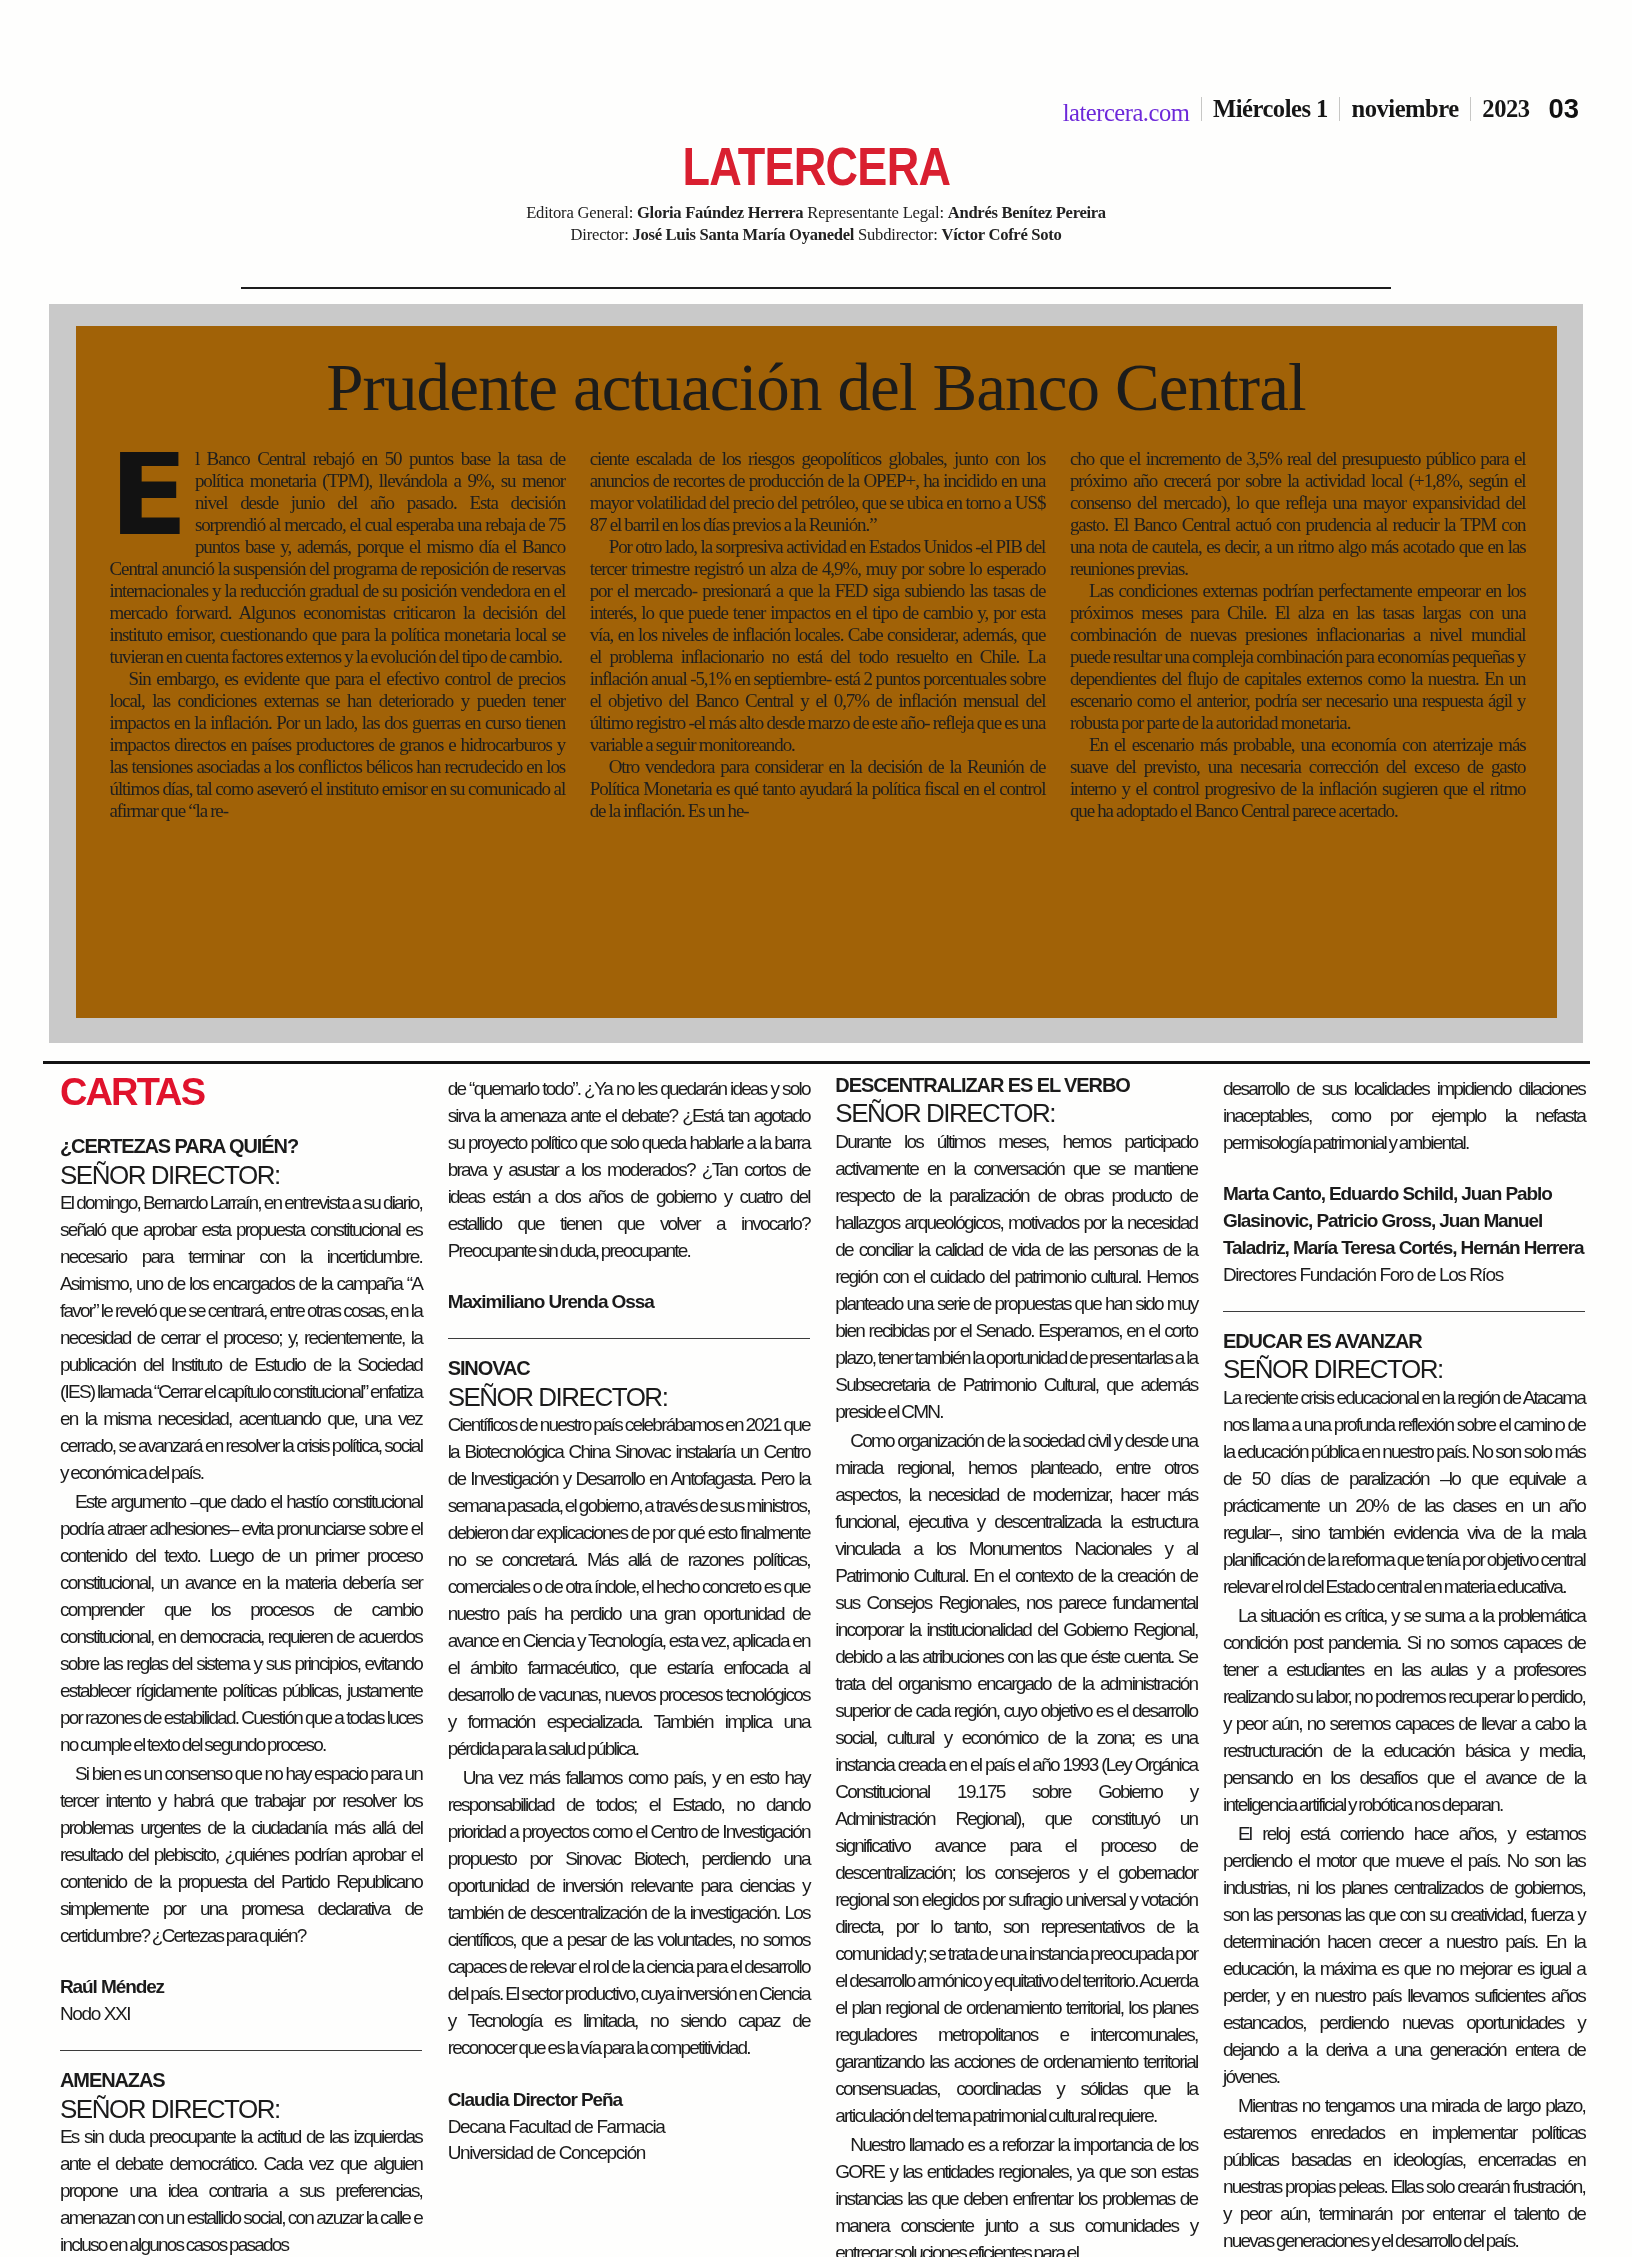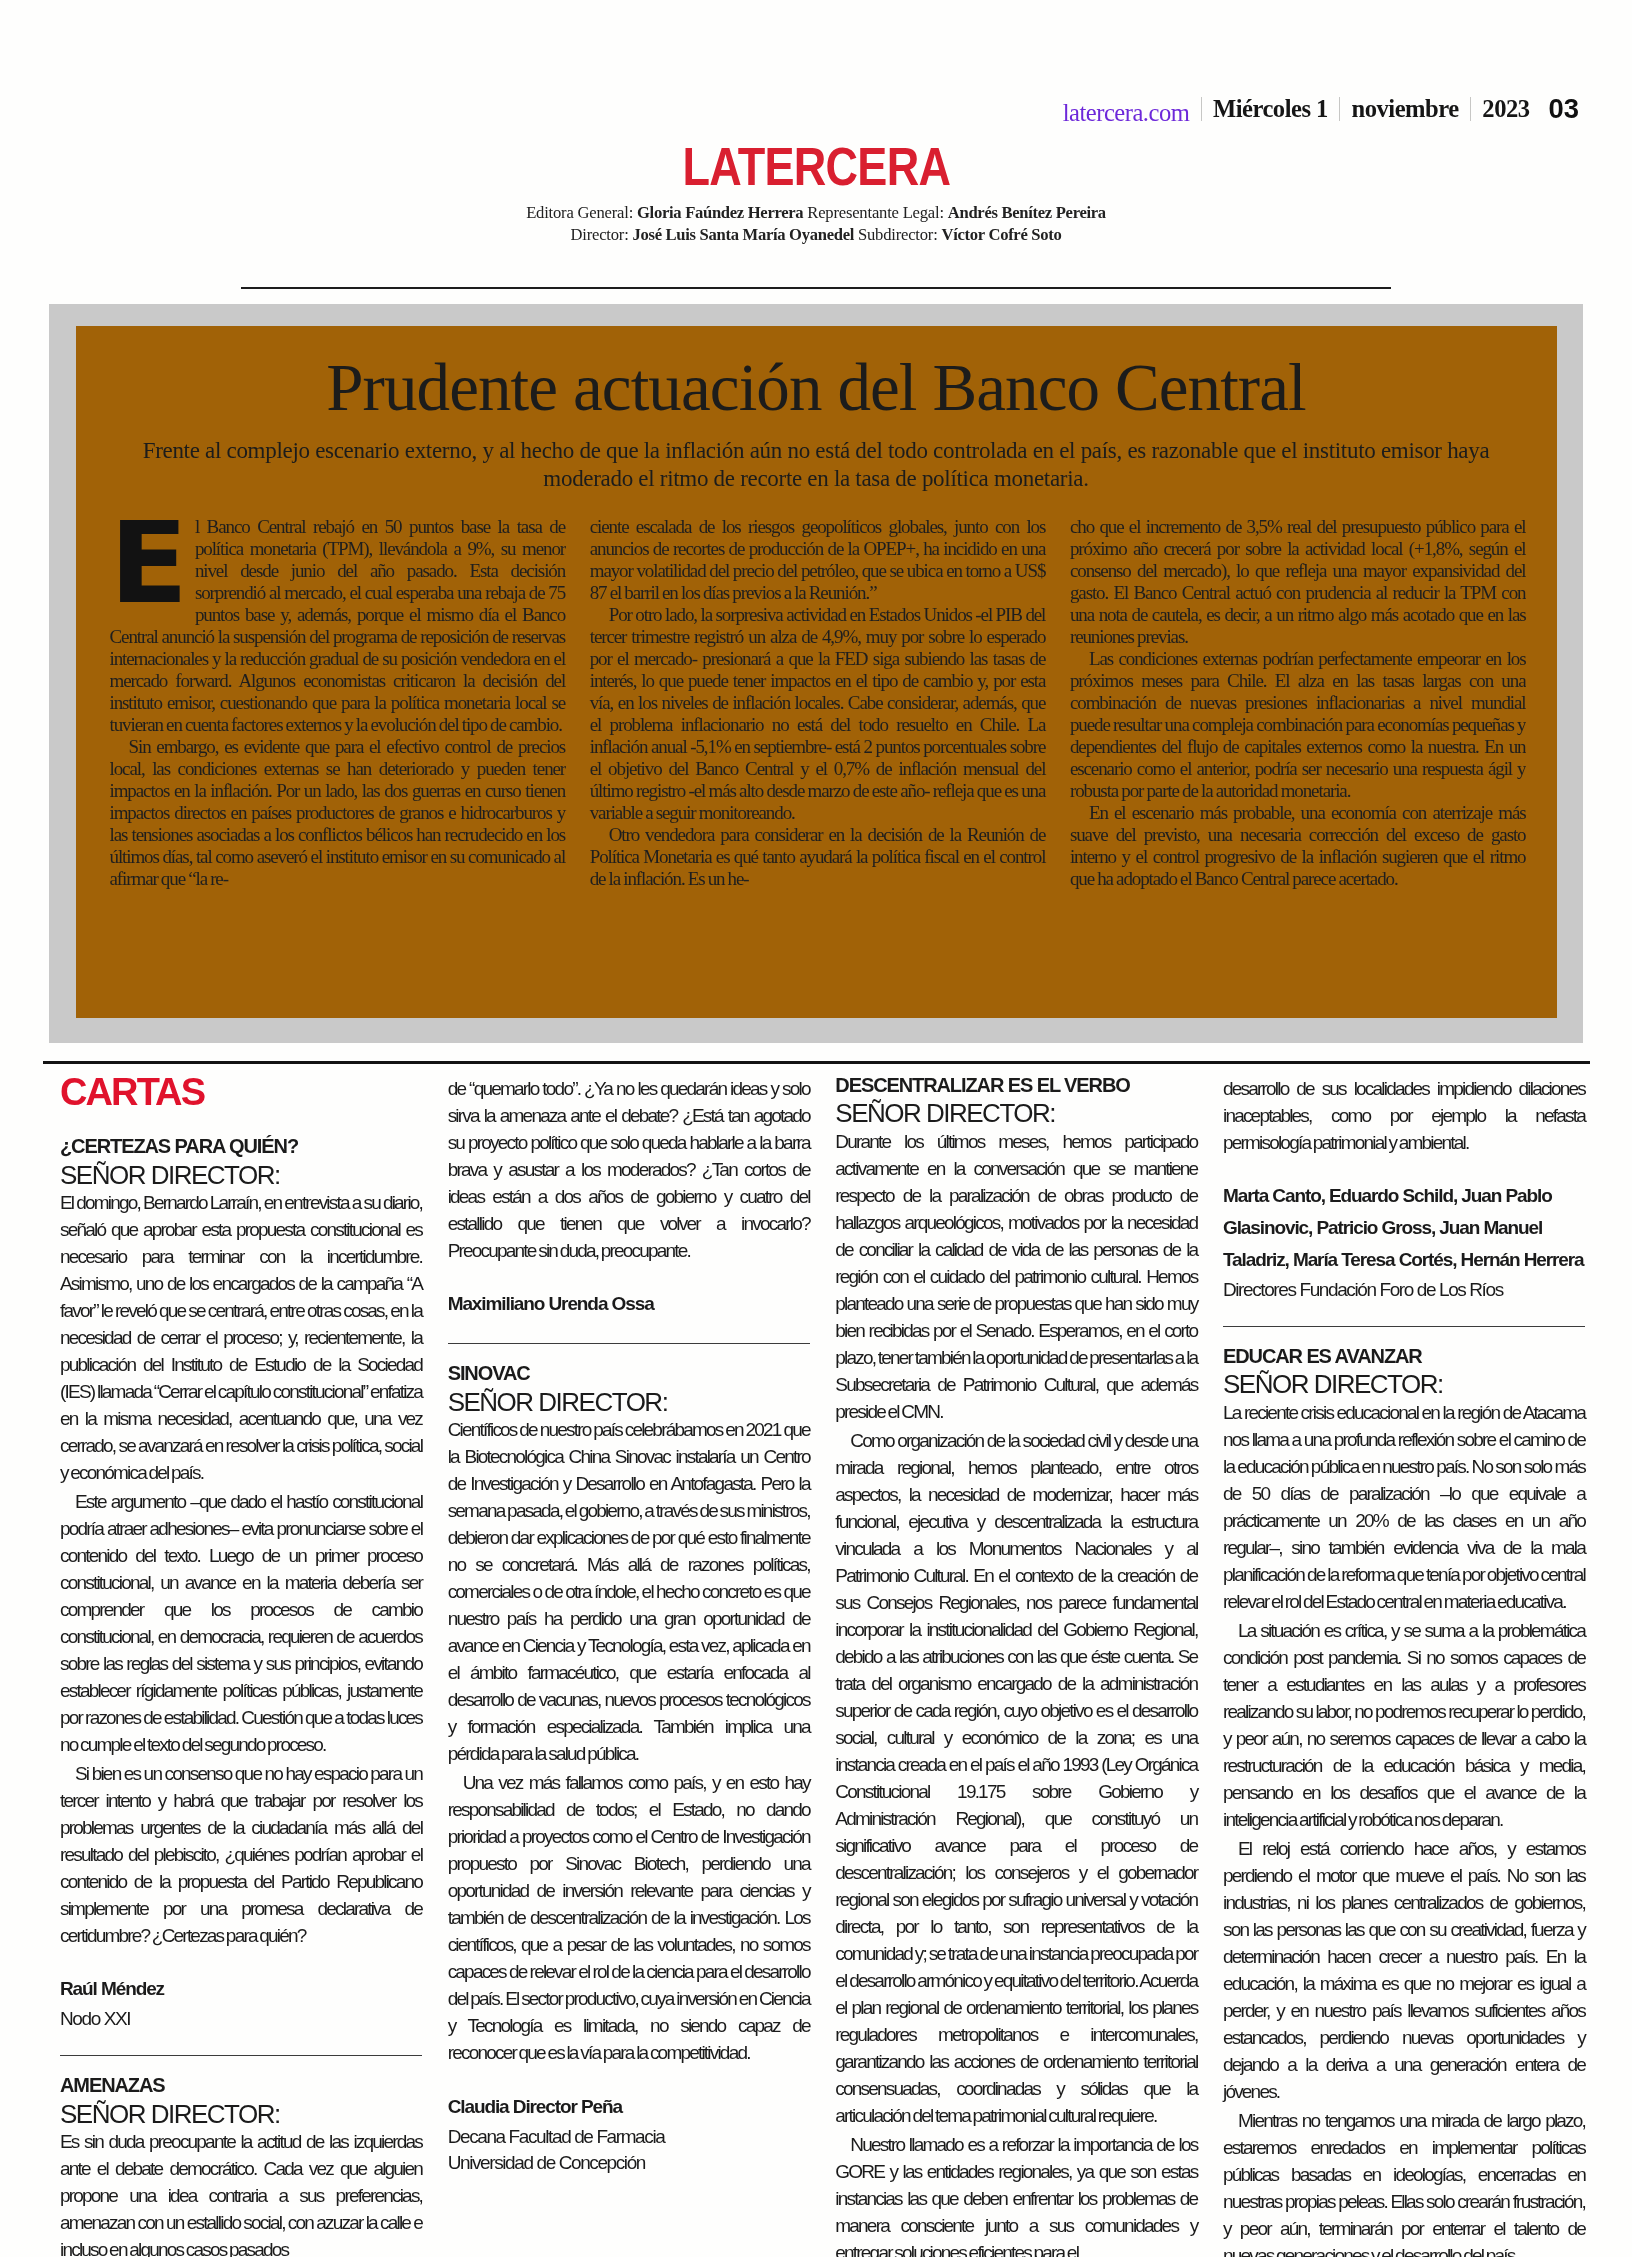--- a/index.html
+++ b/index.html
@@ -76,21 +76,21 @@
     font-size:20px;font-weight:bold;letter-spacing:-1.1px;
     margin:17px 0 0;line-height:24.6px;
   }
   .lt-title.first{margin-top:1.9px;}
   .salutation{font-size:26px;letter-spacing:-1.5px;margin:4px 0 0;line-height:24.6px;}
   .c-col p.body{
     margin:1.9px 0 0;text-align:justify;
     font-size:19px;line-height:27px;letter-spacing:-1.8px;word-spacing:-0.9px;
   }
   .c-col p.body + p.body{text-indent:15px;}
-  .byline{font-size:19px;font-weight:bold;letter-spacing:-1.1px;margin:24.6px 0 0;line-height:32px;}
+  .byline{font-size:19px;font-weight:bold;letter-spacing:-1.1px;margin:24.6px 0 0;line-height:27px;}
   .affil{font-size:19px;letter-spacing:-1.4px;line-height:24.6px;margin:1.9px 0 0;}
   .divider{border:0;border-top:1.9px solid #3c3c3c;margin:23px 0 0;}
 </style>
 </head>
 <body>
 
 <div class="top-header">
   <span class="site">latercera.com</span>
   <span class="sep"></span>
   <span class="date-part">Miércoles 1</span>
@@ -106,21 +106,20 @@
   <div class="people">
     <div><span>Editora General:</span> <b>Gloria Faúndez Herrera</b> <span>Representante Legal:</span> <b>Andrés Benítez Pereira</b></div>
     <div><span>Director:</span> <b>José Luis Santa María Oyanedel</b> <span>Subdirector:</span> <b>Víctor Cofré Soto</b></div>
   </div>
 </div>
 <div class="masthead-rule"></div>
 
 <div class="ed-frame">
   <div class="ed-inner">
     <h1 class="ed-title">Prudente actuación del Banco Central</h1>
-    <div class="ed-subtitle">Frente al complejo escenario externo, y al hecho de que la inflación aún no está del todo controlada en el país, es razonable que el instituto emisor haya moderado el ritmo de recorte en la tasa de política monetaria.</div>
     <div class="ed-cols">
       <div class="ed-col">
         <p><span class="drop-cap">E</span><span>l Banco Central rebajó en 50 puntos base la tasa de política monetaria (TPM), llevándola a 9%, su menor nivel desde junio del año pasado. Esta decisión sorprendió al mercado, el cual esperaba una rebaja de 75 puntos base y, además, porque el mismo día el Banco Central anunció la suspensión del programa de reposición de reservas internacionales y la reducción gradual de su posición vendedora en el mercado forward. Algunos economistas criticaron la decisión del instituto emisor, cuestionando que para la política monetaria local se tuvieran en cuenta factores externos y la evolución del tipo de cambio.</span></p>
         <p>Sin embargo, es evidente que para el efectivo control de precios local, las condiciones externas se han deteriorado y pueden tener impactos en la inflación. Por un lado, las dos guerras en curso tienen impactos directos en países productores de granos e hidrocarburos y las tensiones asociadas a los conflictos bélicos han recrudecido en los últimos días, tal como aseveró el instituto emisor en su comunicado al afirmar que “la re-</p>
       </div>
       <div class="ed-col">
         <p>ciente escalada de los riesgos geopolíticos globales, junto con los anuncios de recortes de producción de la OPEP+, ha incidido en una mayor volatilidad del precio del petróleo, que se ubica en torno a US$ 87 el barril en los días previos a la Reunión.”</p>
         <p>Por otro lado, la sorpresiva actividad en Estados Unidos -el PIB del tercer trimestre registró un alza de 4,9%, muy por sobre lo esperado por el mercado- presionará a que la FED siga subiendo las tasas de interés, lo que puede tener impactos en el tipo de cambio y, por esta vía, en los niveles de inflación locales. Cabe considerar, además, que el problema inflacionario no está del todo resuelto en Chile. La inflación anual -5,1% en septiembre- está 2 puntos porcentuales sobre el objetivo del Banco Central y el 0,7% de inflación mensual del último registro -el más alto desde marzo de este año- refleja que es una variable a seguir monitoreando.</p>
         <p>Otro vendedora para considerar en la decisión de la Reunión de Política Monetaria es qué tanto ayudará la política fiscal en el control de la inflación. Es un he-</p>
       </div>

